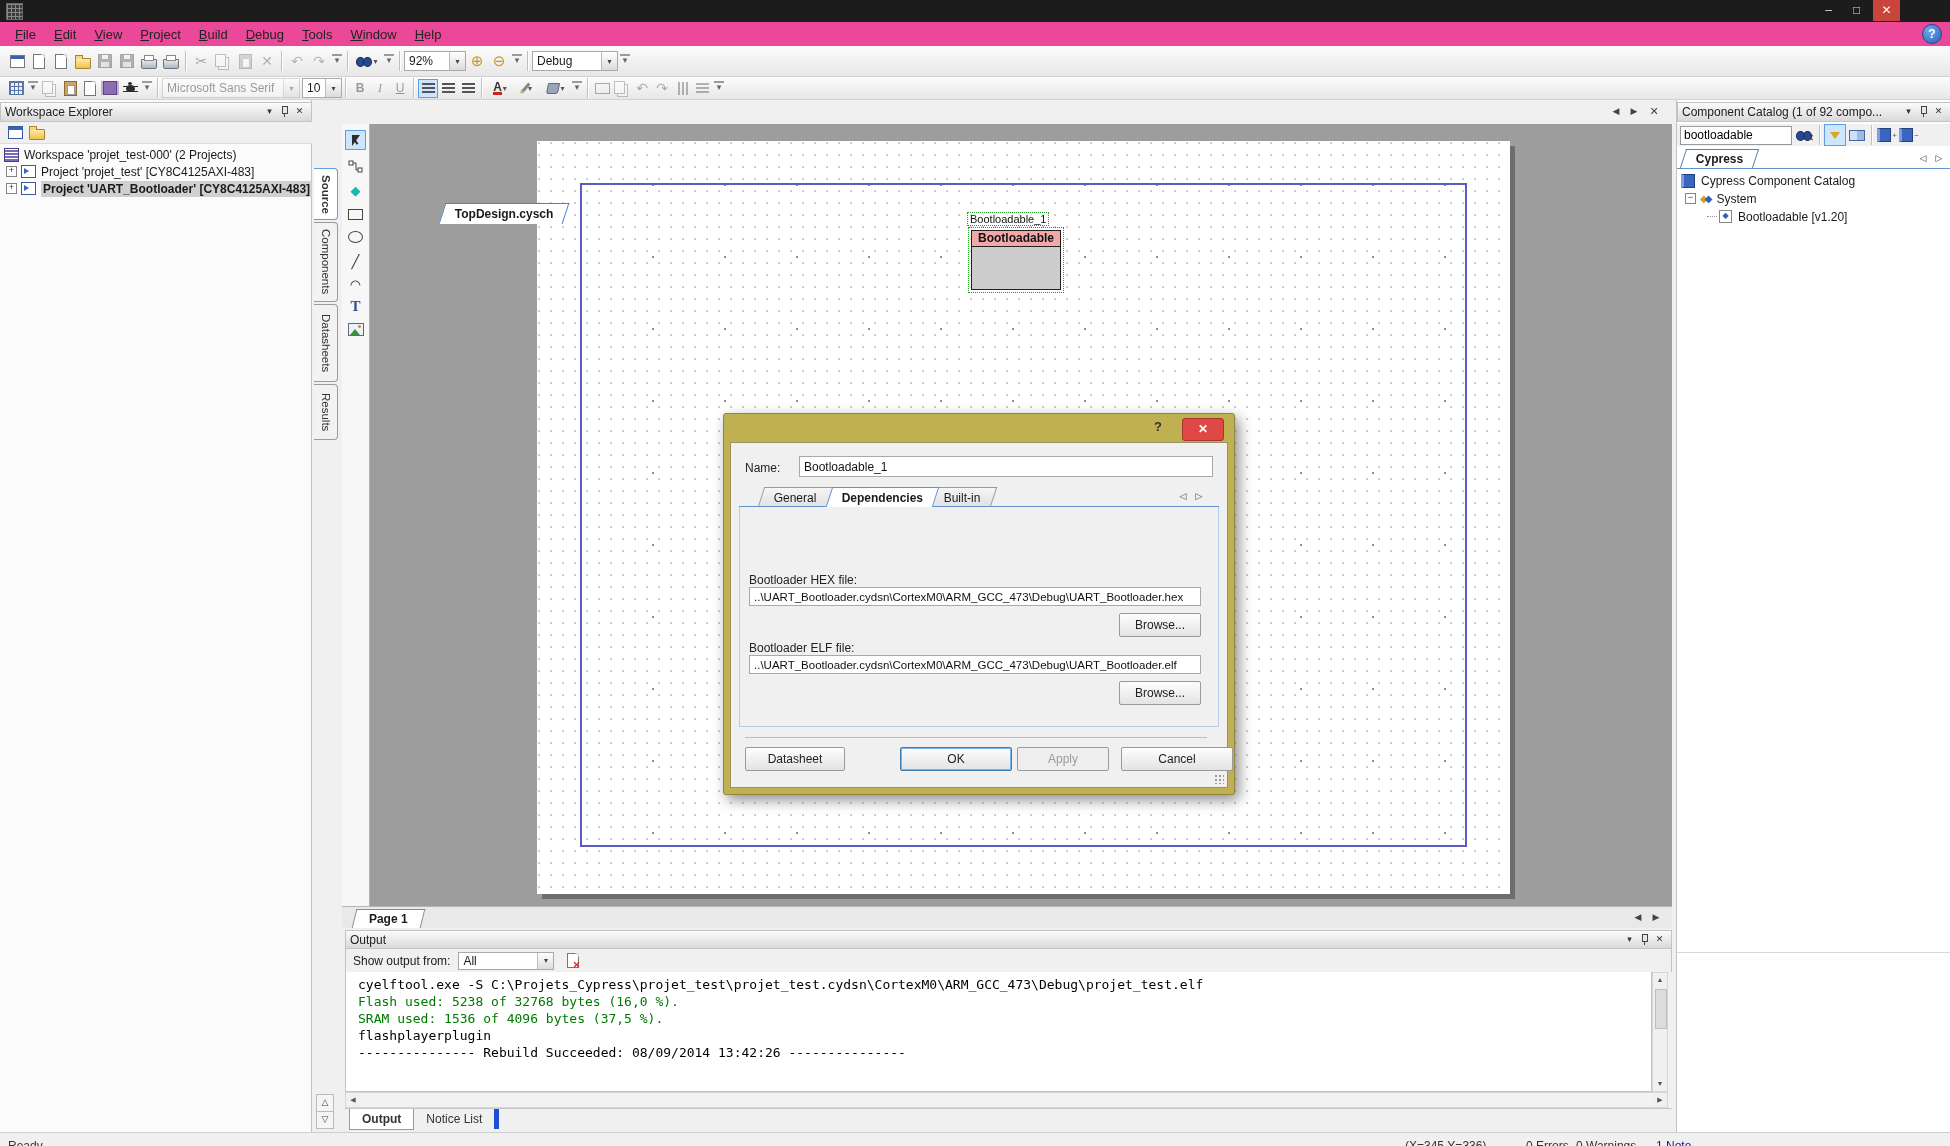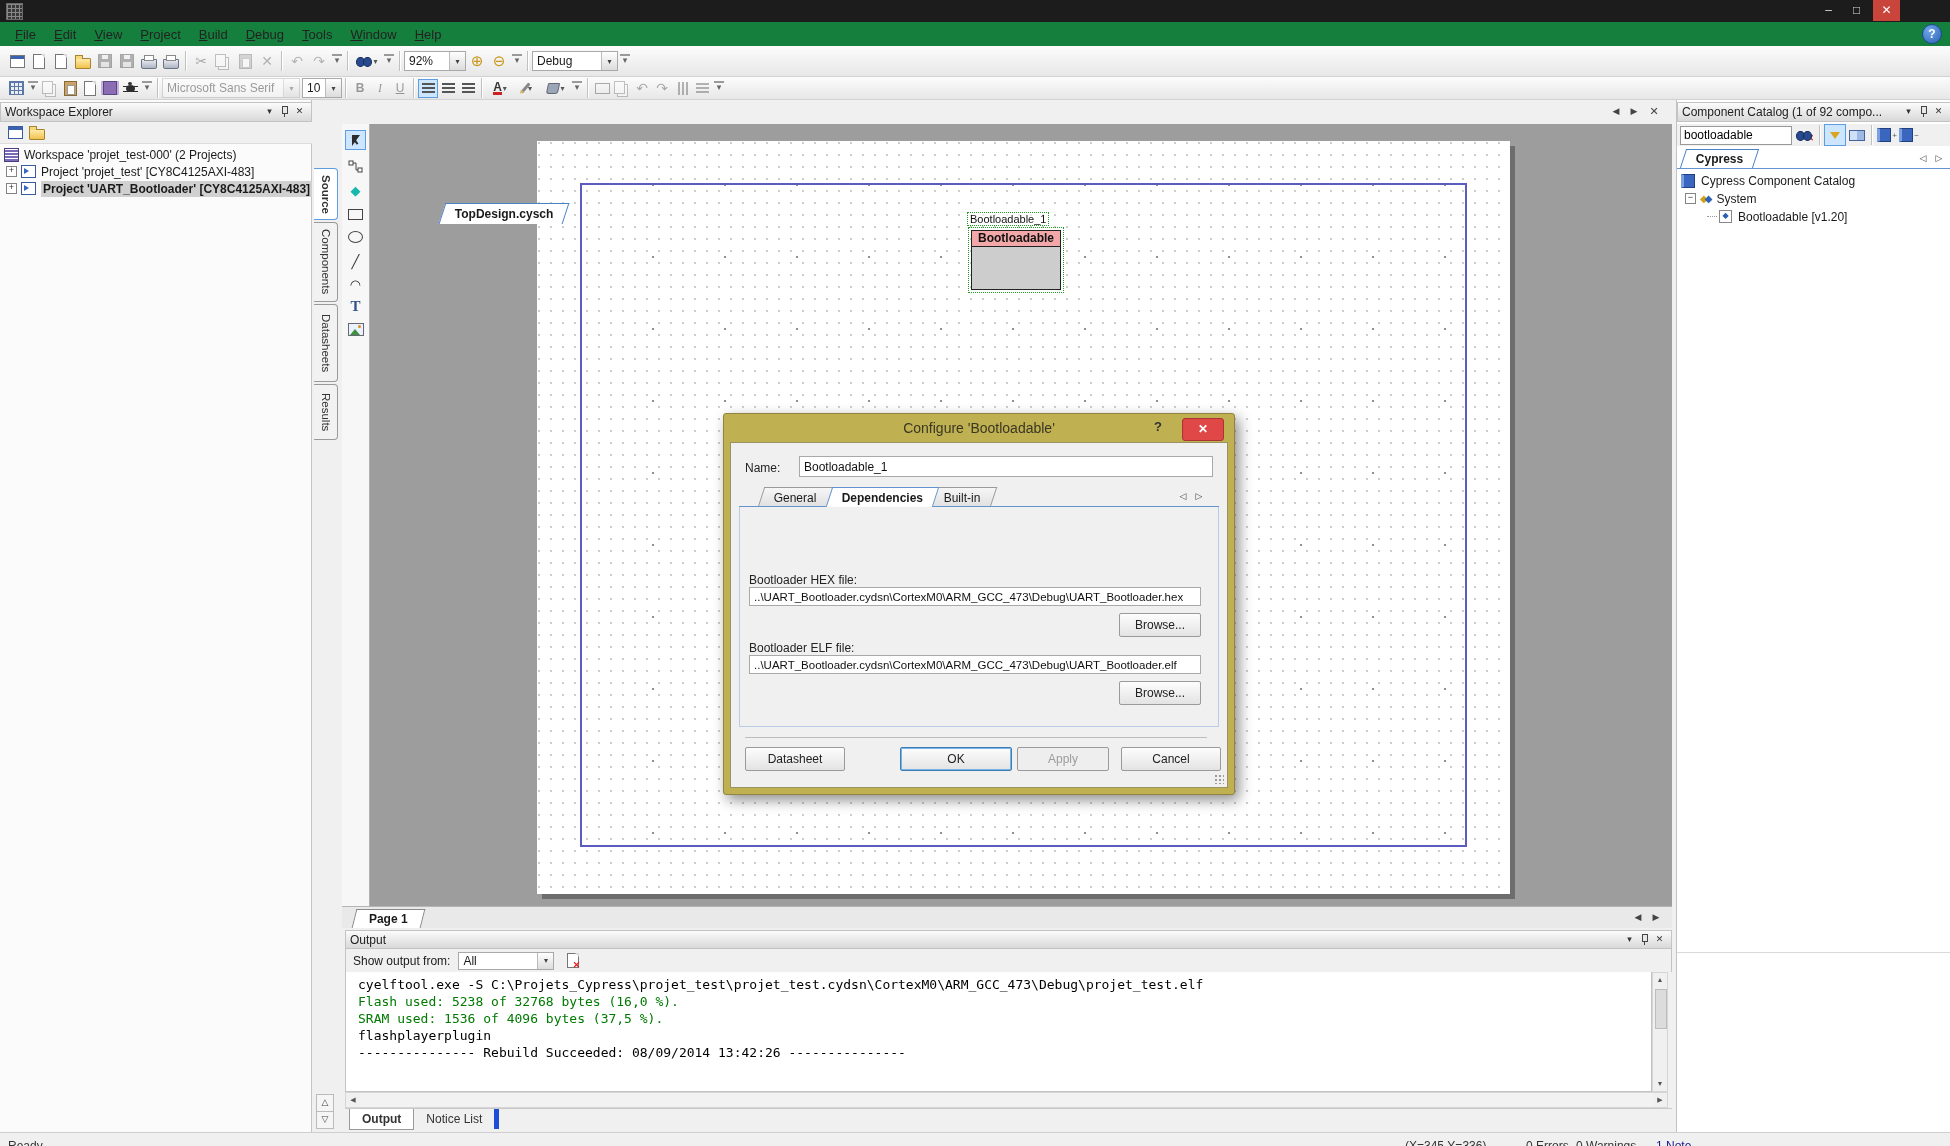--- a/index.html
+++ b/index.html
@@ -7,21 +7,21 @@
           font-family:"Liberation Sans",sans-serif;font-size:12px;color:#1a1a1a;}
   .abs{position:absolute;}
   
   .titlebar{left:0;top:0;width:1950px;height:22px;background:#1c1c1c;color:#e8e8e8;}
   .titlebar .title{position:absolute;left:0;right:0;top:3px;text-align:center;font-size:12.5px;color:#dedede;white-space:nowrap;}
   .appicon{position:absolute;left:6px;top:3px;width:15px;height:15px;background:#3a3a3a;border:1px solid #6a6a6a;
            background-image:linear-gradient(#888 1px,transparent 1px),linear-gradient(90deg,#888 1px,transparent 1px);background-size:4px 4px;}
   .winbtn{position:absolute;top:0;width:27px;height:21px;text-align:center;line-height:20px;font-size:12px;color:#d7d7d7;cursor:default;}
   .winbtn.close{background:#c9443a;color:#fff;}
   
-  .menubar{left:0;top:22px;width:1950px;height:24px;background:#15803d;display:flex;align-items:center;padding-left:6px;box-sizing:border-box;}
+  .menubar{left:0;top:22px;width:1950px;height:24px;background:#ec4899;display:flex;align-items:center;padding-left:6px;box-sizing:border-box;}
   .menu-item{padding:3px 9px;font-size:13px;color:#222;}
   .menu-item::first-letter{text-decoration:underline;}
   .help-circle{position:absolute;right:8px;top:2px;width:18px;height:18px;border-radius:50%;background:radial-gradient(circle at 35% 30%,#6fa8e8,#2d62b5);
                color:#fff;font-weight:bold;text-align:center;line-height:18px;font-size:12px;border:1px solid #1d4a8f;}
   
   .toolbar{left:0;width:1950px;background:linear-gradient(#fcfcfc,#e7e7e7);border-bottom:1px solid #d2d2d2;display:flex;align-items:center;box-sizing:border-box;}
   .tb1{top:46px;height:31px;padding-left:6px;}
   .tb2{top:77px;height:23px;padding-left:6px;}
   .tbtn{width:22px;height:22px;display:flex;align-items:center;justify-content:center;position:relative;flex:none;}
   .tb2 .tbtn{width:20px;height:19px;}
@@ -543,21 +543,20 @@
 
   <div class="abs statusbar">
     <span style="left:8px;">Ready</span>
     <span style="left:1405px;">(X=345,Y=336)</span>
     <span style="left:1526px;">0 Errors</span>
     <span style="left:1576px;">0 Warnings</span>
     <span style="left:1656px;color:#1a1a8c;">1 Note</span>
   </div>
 
   <div class="abs dialog">
-    <div class="dlg-title">Configure 'Bootloadable'</div>
     <div class="dlg-help">?</div>
     <div class="dlg-close">✕</div>
     <div class="dlg-body">
       <span class="dlg-label" style="left:14px;top:18px;">Name:</span>
       <input class="dlg-input" style="left: 68px; top: 13px; width: 414px;" value="Bootloadable_1">
 
       <div class="dlg-tab" style="left:30px;">
           <span>General</span>
         </div>
       <div class="dlg-tab active" style="left:98px;">
@@ -577,18 +576,18 @@
       <div class="dlg-btn" style="left:388px;top:170px;width:82px;">Browse...</div>
 
       <span class="dlg-label" style="left:18px;top:198px;">Bootloader ELF file:</span>
       <input class="dlg-input" style="left: 18px; top: 212px; width: 452px; height: 19px; font-size: 11.5px;" value="..\UART_Bootloader.cydsn\CortexM0\ARM_GCC_473\Debug\UART_Bootloader.elf">
       <div class="dlg-btn" style="left:388px;top:238px;width:82px;">Browse...</div>
 
       <div style="position:absolute;left:14px;top:294px;width:462px;height:1px;background:#bdbdbd;"></div>
       <div class="dlg-btn" style="left:14px;top:304px;width:100px;">Datasheet</div>
       <div class="dlg-btn focus" style="left:169px;top:304px;width:112px;">OK</div>
       <div class="dlg-btn disabled" style="left:286px;top:304px;width:92px;">Apply</div>
-      <div class="dlg-btn" style="left:390px;top:304px;width:100px;">Cancel</div>
+      <div class="dlg-btn" style="left:390px;top:304px;width:112px;">Cancel</div>
       <div class="grip"></div>
     </div>
   </div>
 
 </div>
 
 </body></html>

